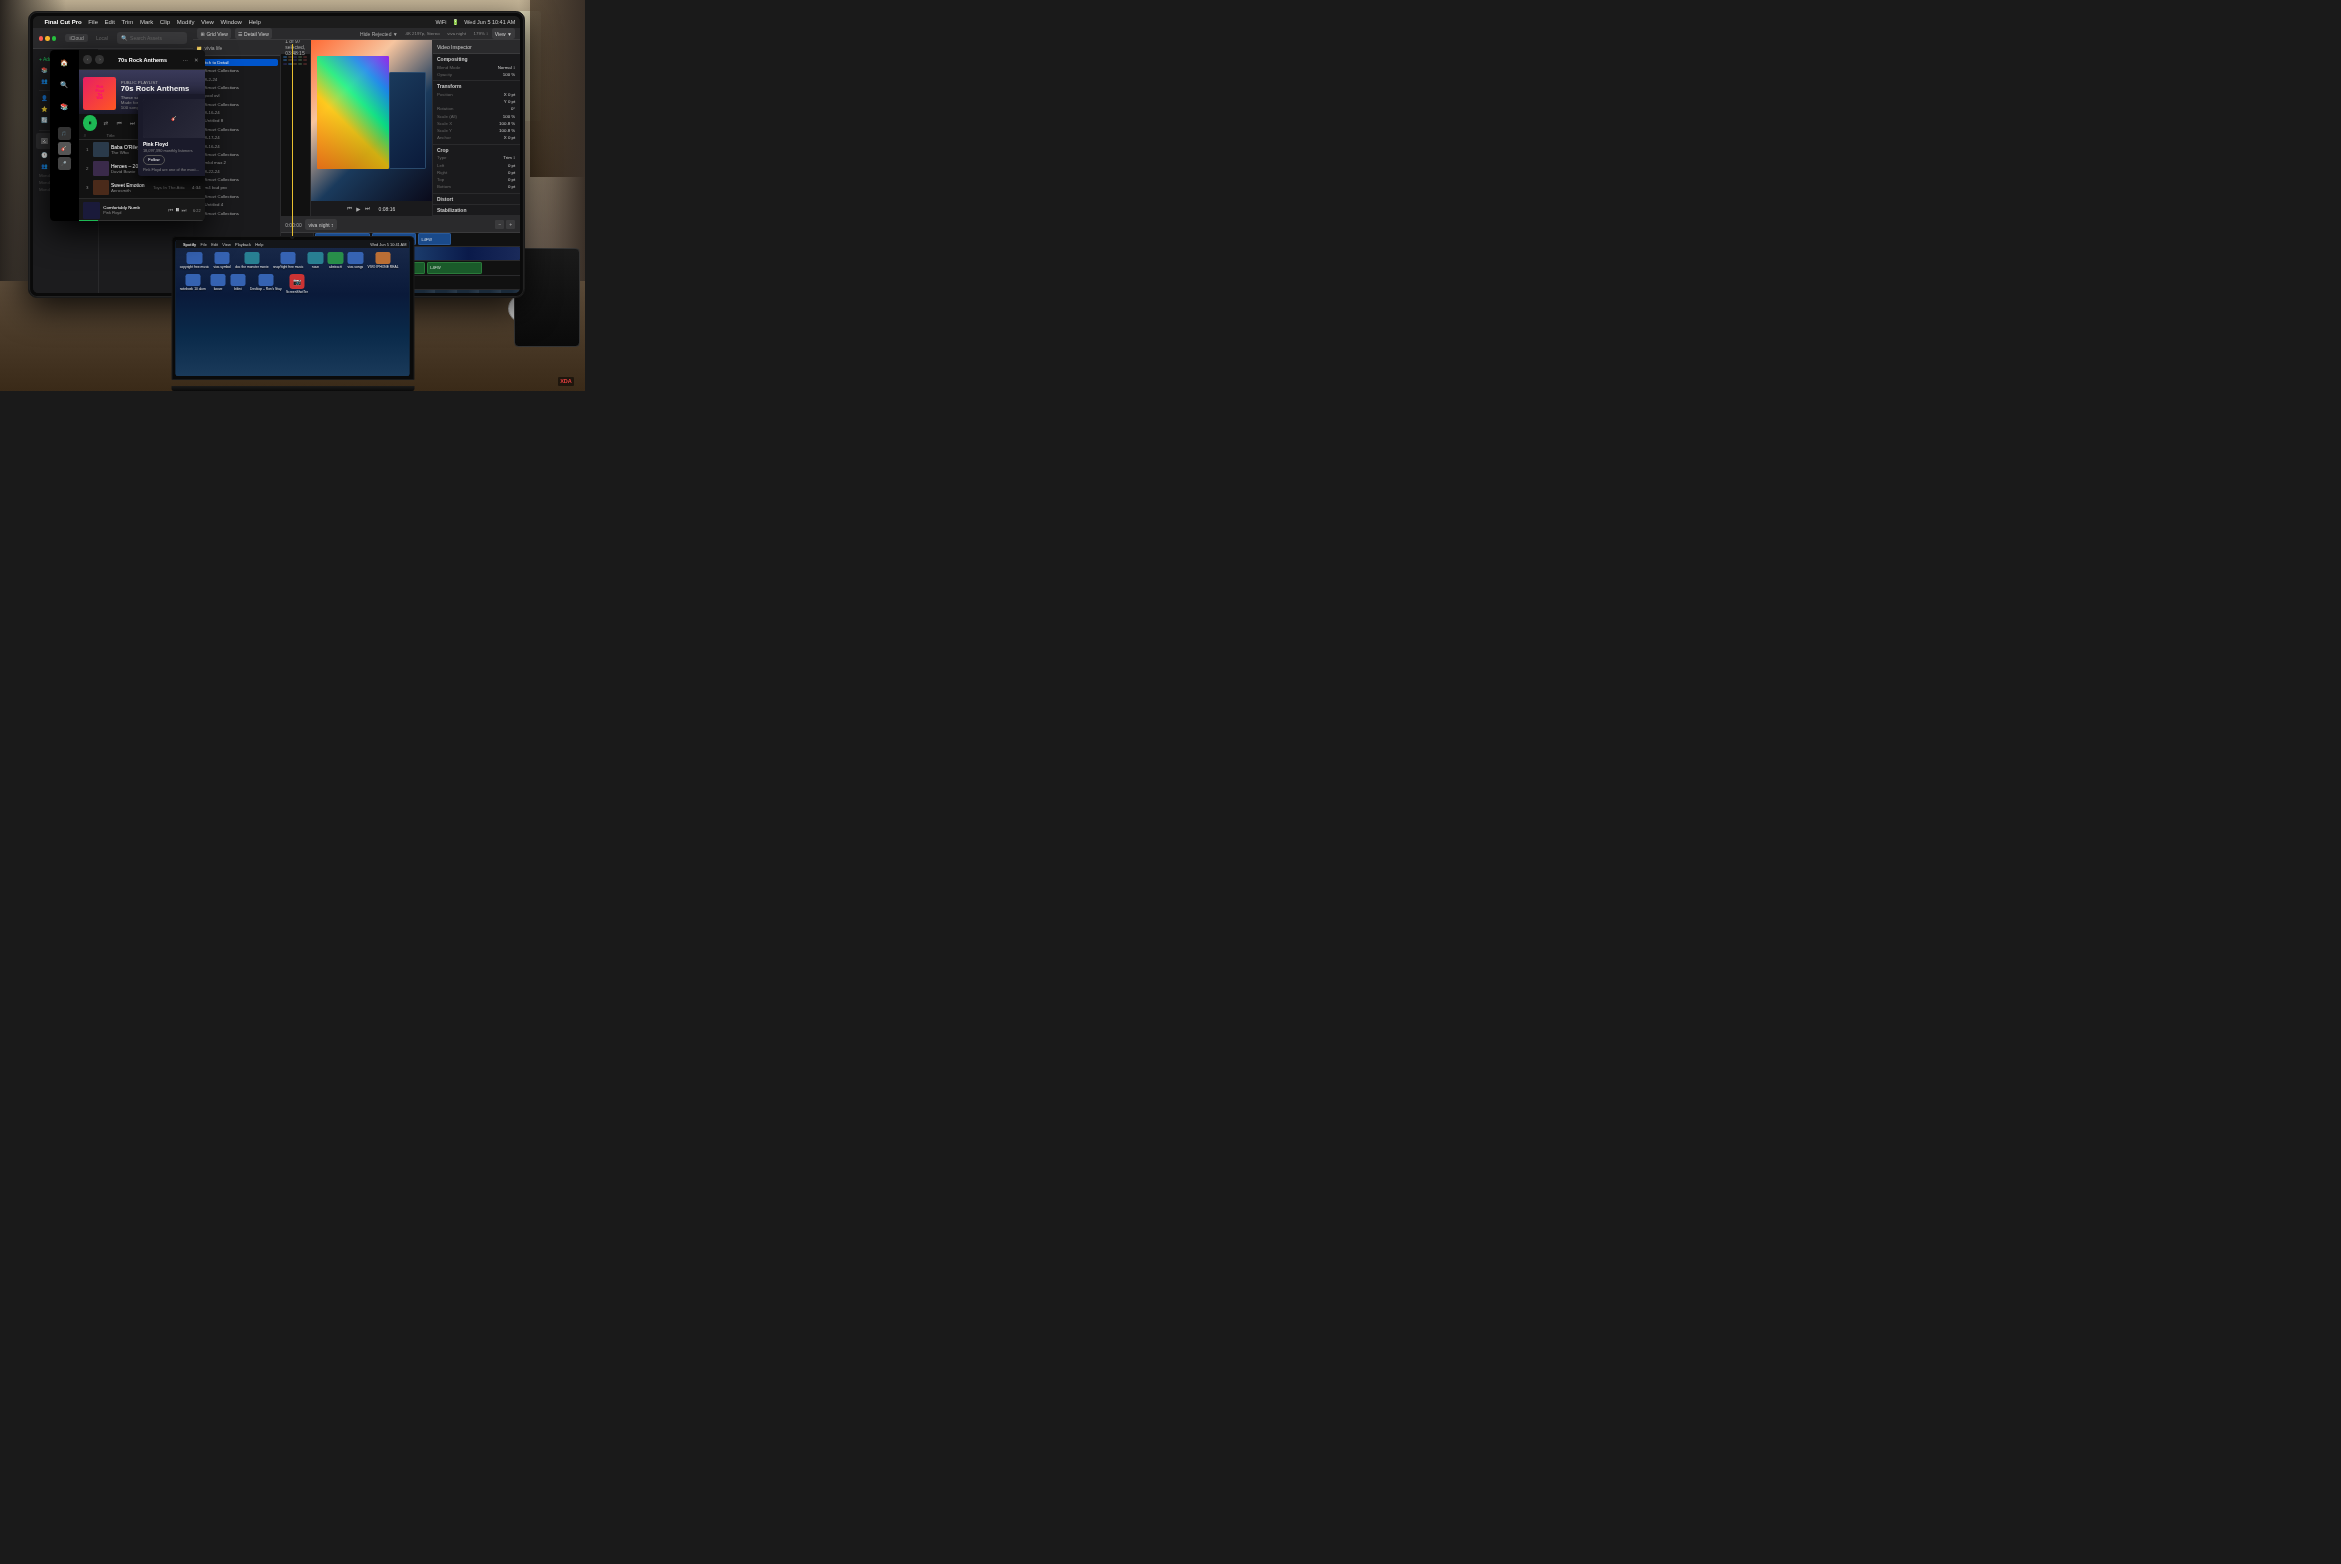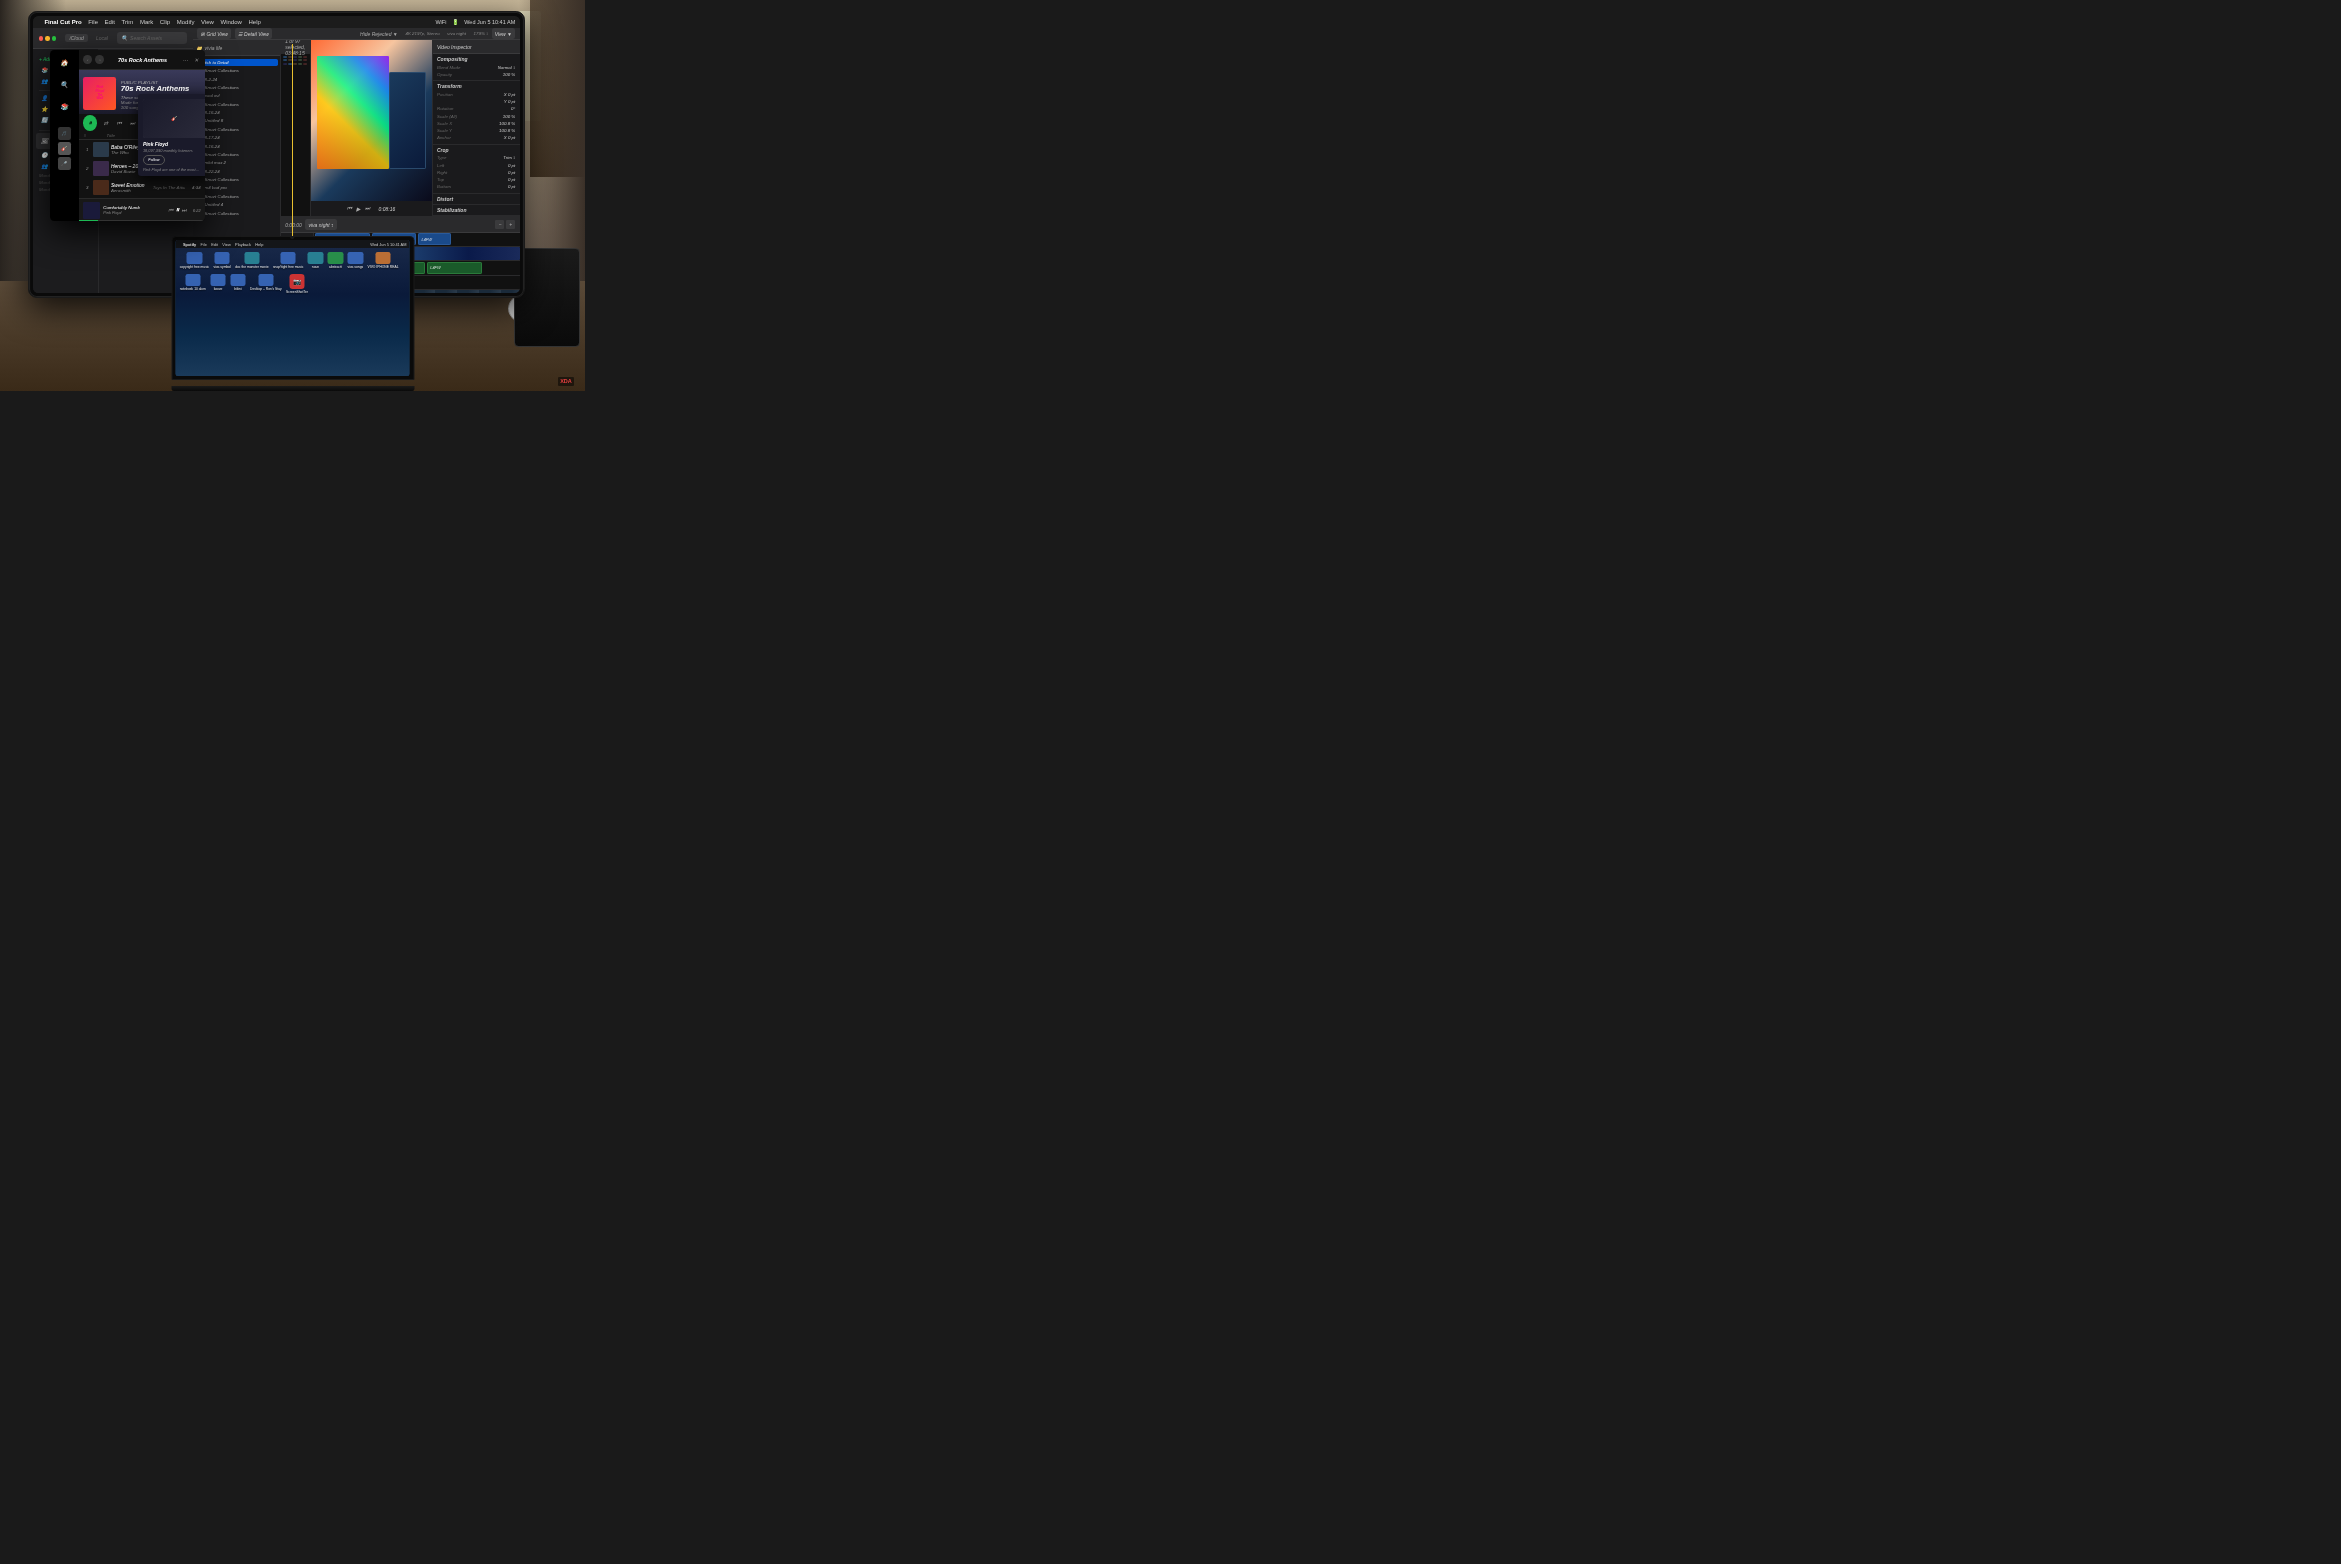--- a/index.html
+++ b/index.html
@@ -92,21 +92,20 @@
     }
 
     
     .screen-content {
       position: absolute;
       top: 12px;
       left: 0;
       right: 0;
       bottom: 0;
       display: flex;
-      font-style: italic;
     }
 
     
     .photos-app {
       width: 210px;
       height: 100%;
       background: #1c1c1e;
       display: flex;
       flex-direction: column;
       position: relative;

